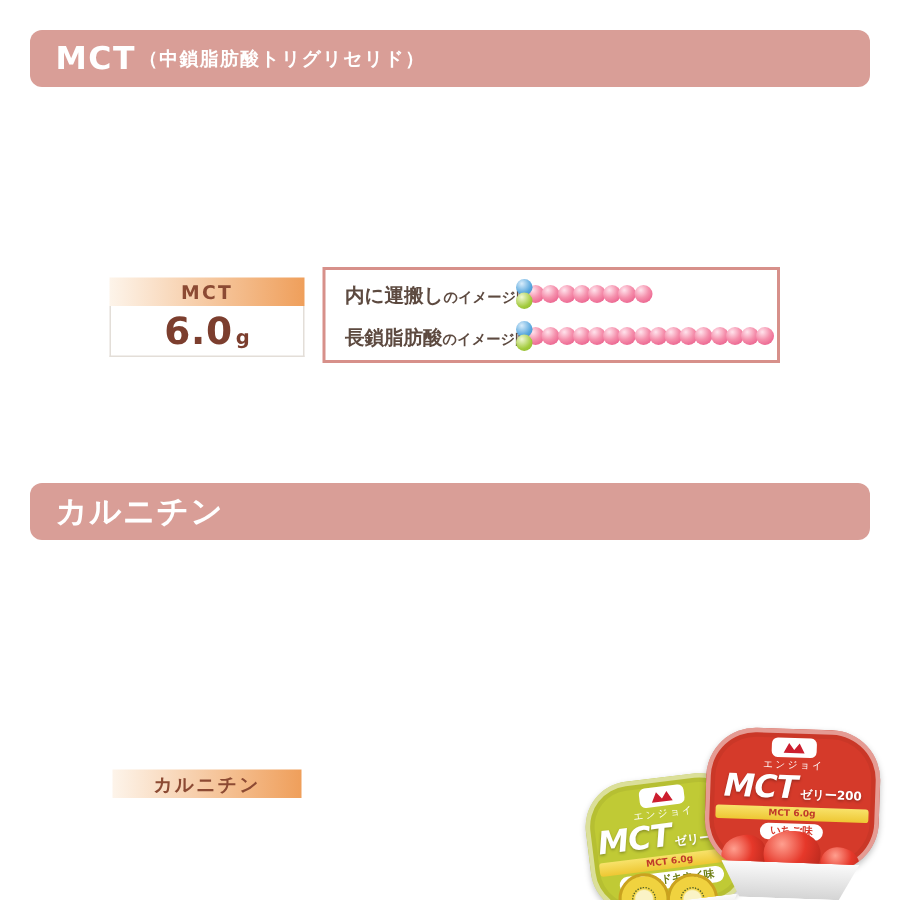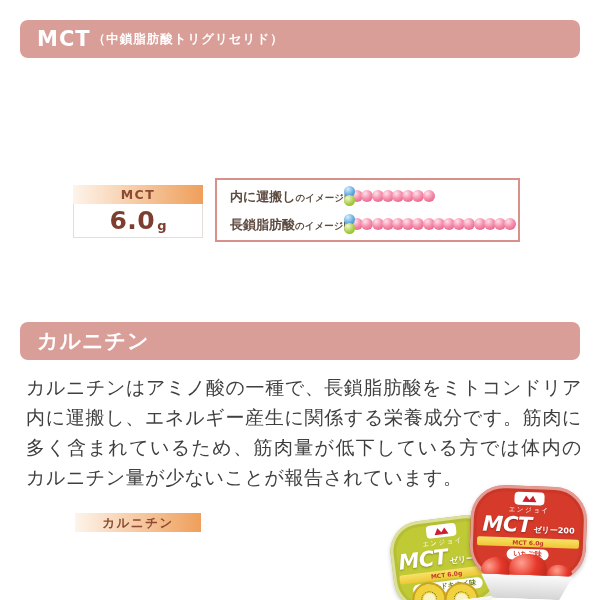--- a/index.html
+++ b/index.html
@@ -153,21 +153,20 @@
             <span class="bead pink"></span>
           </span>
       </div>
     </div>
   </div>
 
   <div id="header-carnitine" class="section-header">
     <span class="h-main">カルニチン</span>
   </div>
 
-  <p id="para-carnitine" class="body-text">カルニチンはアミノ酸の一種で、長鎖脂肪酸をミトコンドリア 内に運搬し、エネルギー産生に関係する栄養成分です。筋肉に 多く含まれているため、筋肉量が低下している方では体内の カルニチン量が少ないことが報告されています。</p>
 
   <div id="badge-carnitine" class="nutrient-badge">
     <div class="nb-head">カルニチン</div>
   </div>
 
   <div id="cup-kiwi" class="cup">
     <div class="lid">
       <div class="logo-box">
         <svg width="16" height="9" viewBox="0 0 16 9">
             <path d="M1 8 L4.5 1.5 L8 6 L11.5 1.5 L15 8 Z" fill="#cc1f2f"></path>

